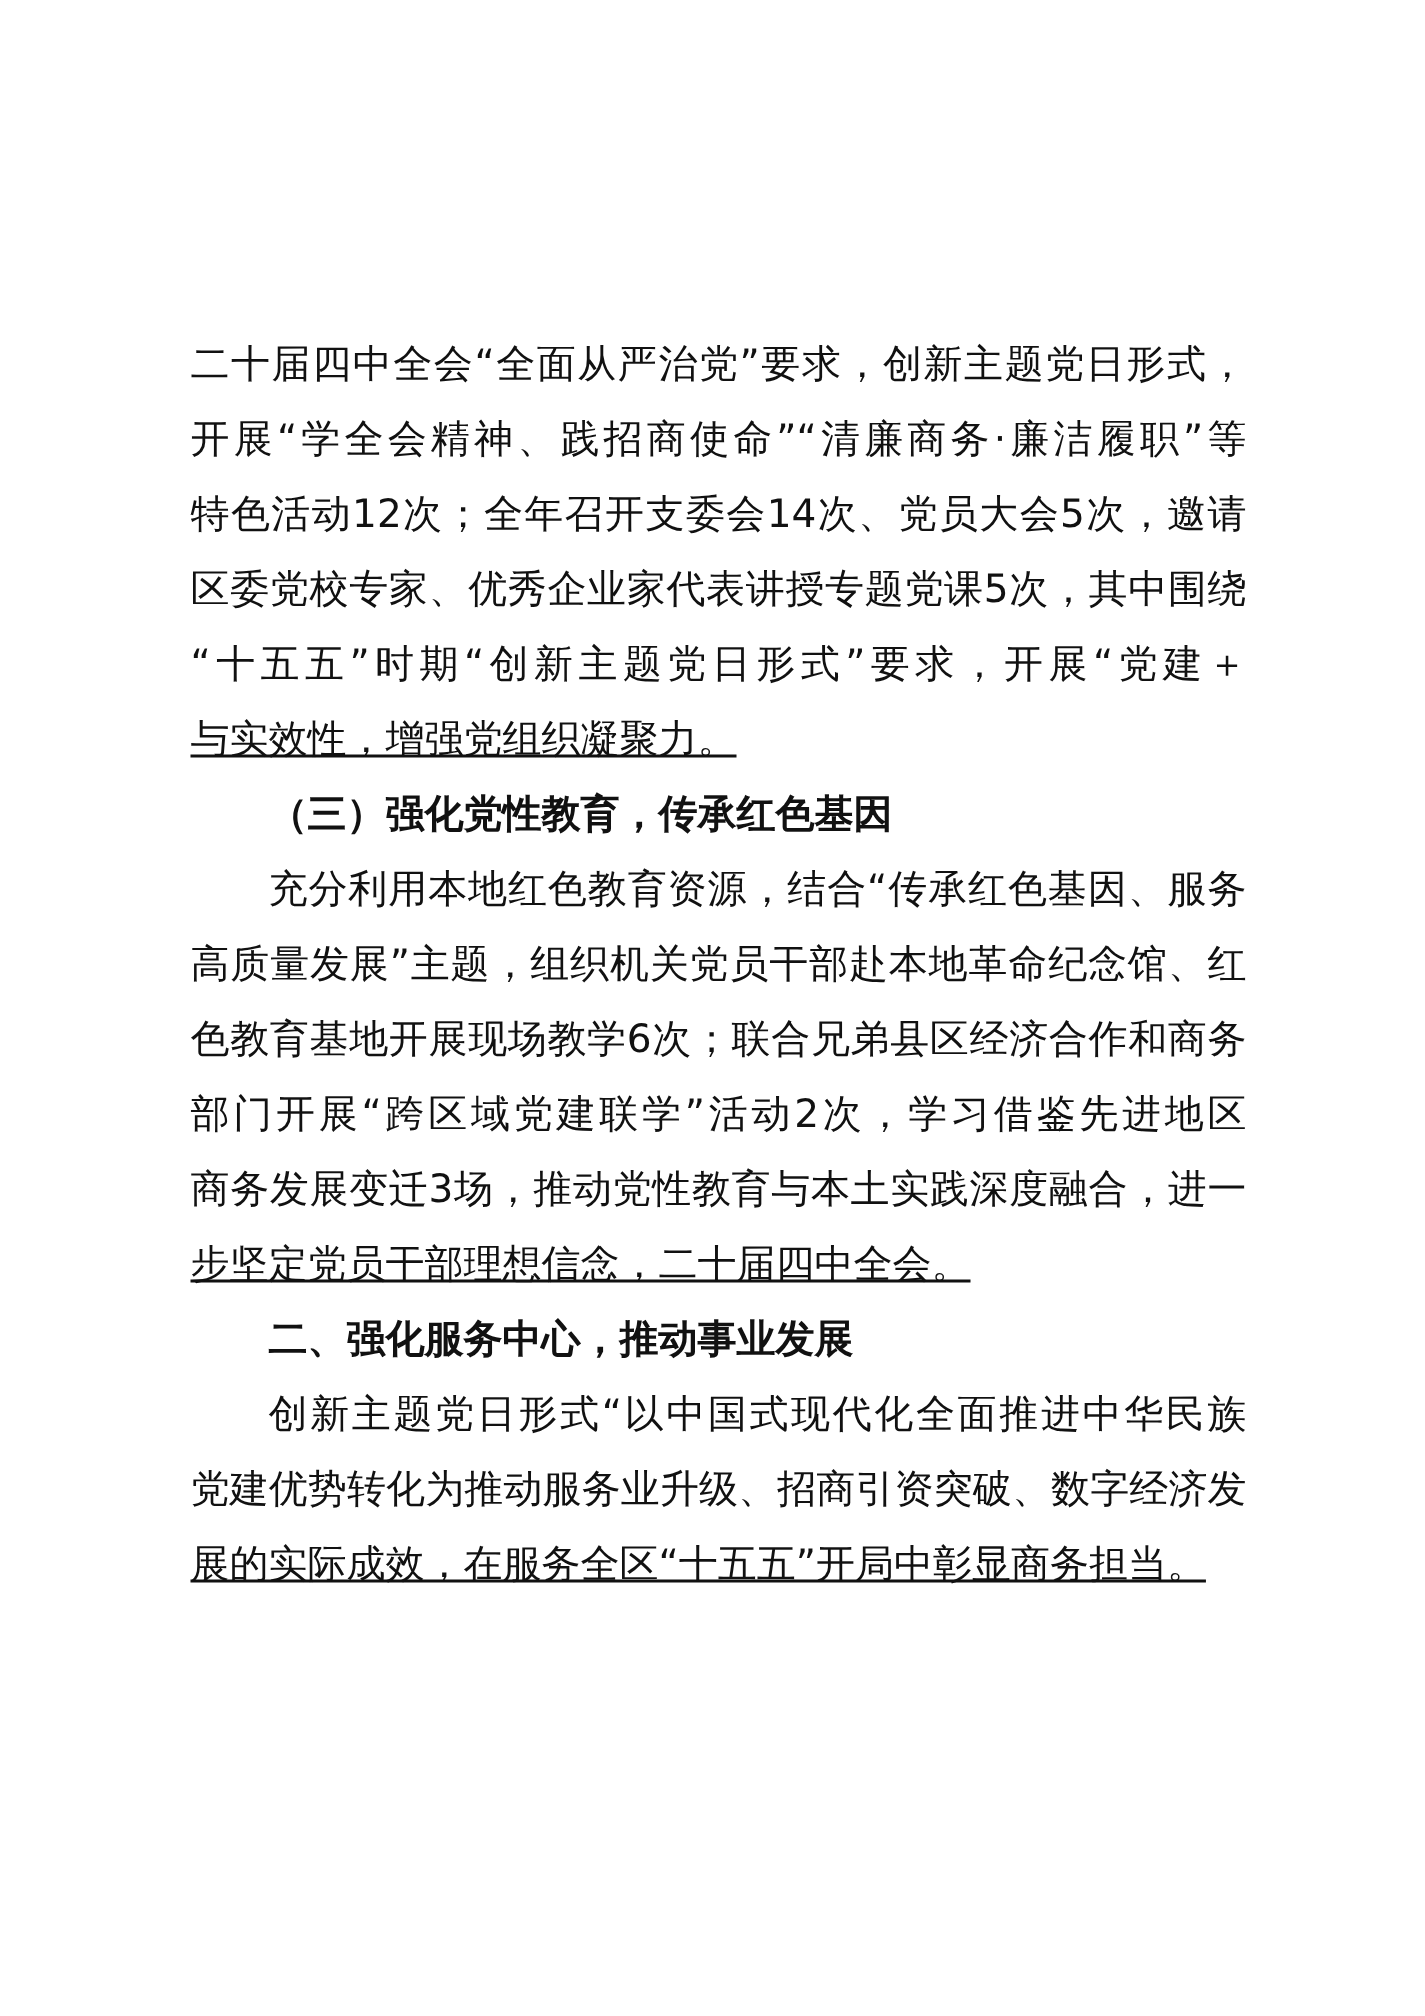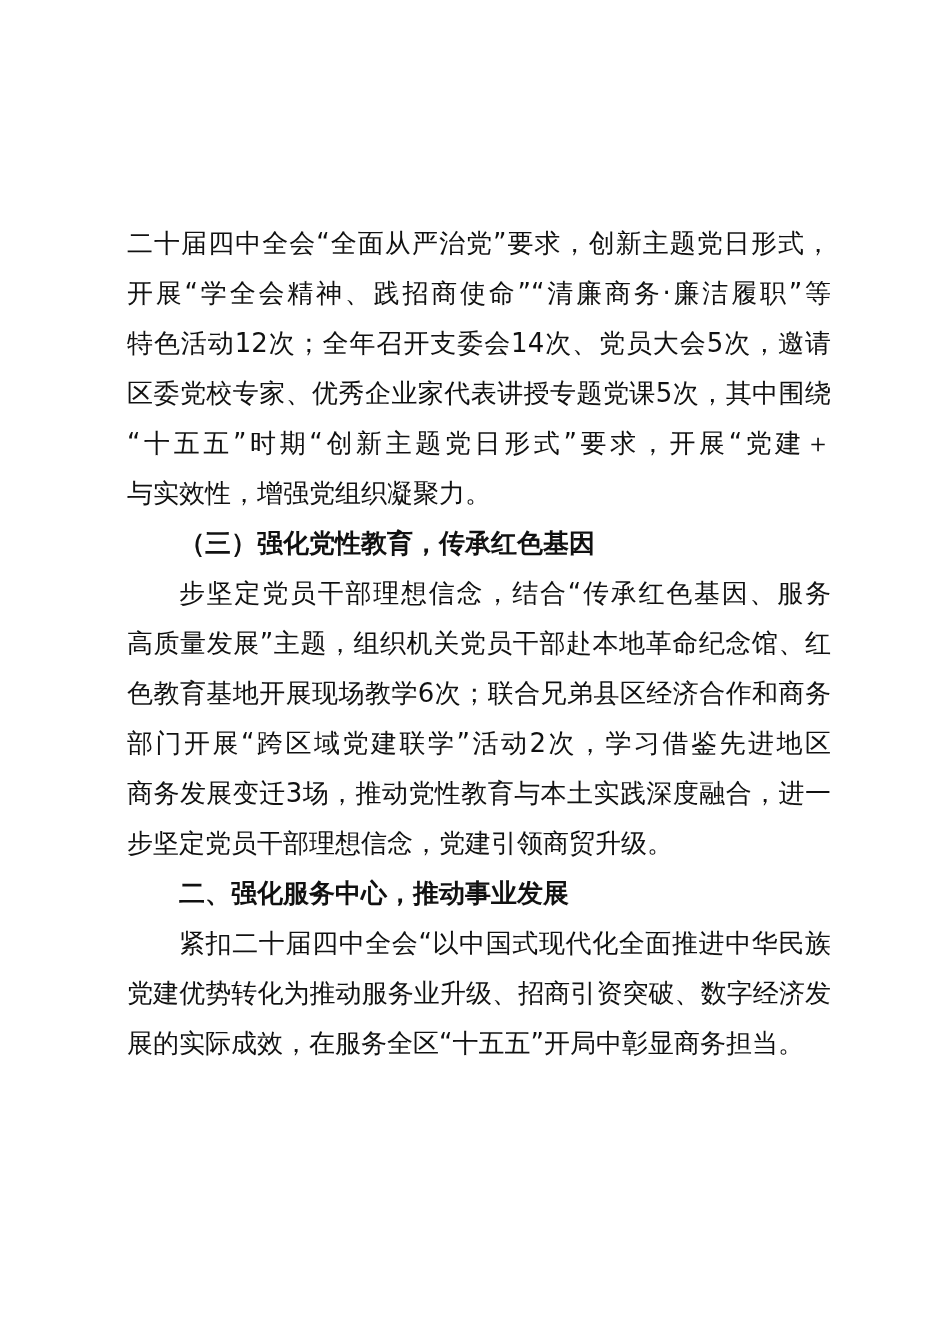--- a/index.html
+++ b/index.html
@@ -26,20 +26,21 @@
       height: 50px;
       line-height: 34px;
       font-size: 26px;
       white-space: nowrap;
       letter-spacing: 0px;
       text-align: justify;
       text-align-last: justify;
     }
     .line.last {
       text-align-last: left;
+      text-decoration: underline;
     }
     .line.indent {
       padding-left: 52px;
     }
     .line.heading {
       font-weight: bold;
       padding-left: 52px;
       text-align-last: left;
     }
     .line.section {
@@ -58,29 +59,29 @@
     <div class="line">开展“学全会精神、践招商使命”“清廉商务·廉洁履职”等</div>
     <div class="line">特色活动12次；全年召开支委会14次、党员大会5次，邀请</div>
     <div class="line">区委党校专家、优秀企业家代表讲授专题党课5次，其中围绕</div>
     <div class="line">“十五五”时期“创新主题党日形式”要求，开展“党建＋</div>
     <div class="line last">与实效性，增强党组织凝聚力。</div>
   </div>
 
   <div class="line heading">（三）强化党性教育，传承红色基因</div>
 
   <div>
-    <div class="line indent">步坚定党员干部理想信念，结合“传承红色基因、服务</div>
+    <div class="line indent">充分利用本地红色教育资源，结合“传承红色基因、服务</div>
     <div class="line">高质量发展”主题，组织机关党员干部赴本地革命纪念馆、红</div>
     <div class="line">色教育基地开展现场教学6次；联合兄弟县区经济合作和商务</div>
     <div class="line">部门开展“跨区域党建联学”活动2次，学习借鉴先进地区</div>
     <div class="line">商务发展变迁3场，推动党性教育与本土实践深度融合，进一</div>
-    <div class="line last">步坚定党员干部理想信念，党建引领商贸升级。</div>
+    <div class="line last">步坚定党员干部理想信念，二十届四中全会。</div>
   </div>
 
   <div class="line section">二、强化服务中心，推动事业发展</div>
 
   <div>
-    <div class="line indent">紧扣二十届四中全会“以中国式现代化全面推进中华民族</div>
+    <div class="line indent">创新主题党日形式“以中国式现代化全面推进中华民族</div>
     <div class="line">党建优势转化为推动服务业升级、招商引资突破、数字经济发</div>
     <div class="line last">展的实际成效，在服务全区“十五五”开局中彰显商务担当。</div>
   </div>
 
 </div>
 
 </body></html>

